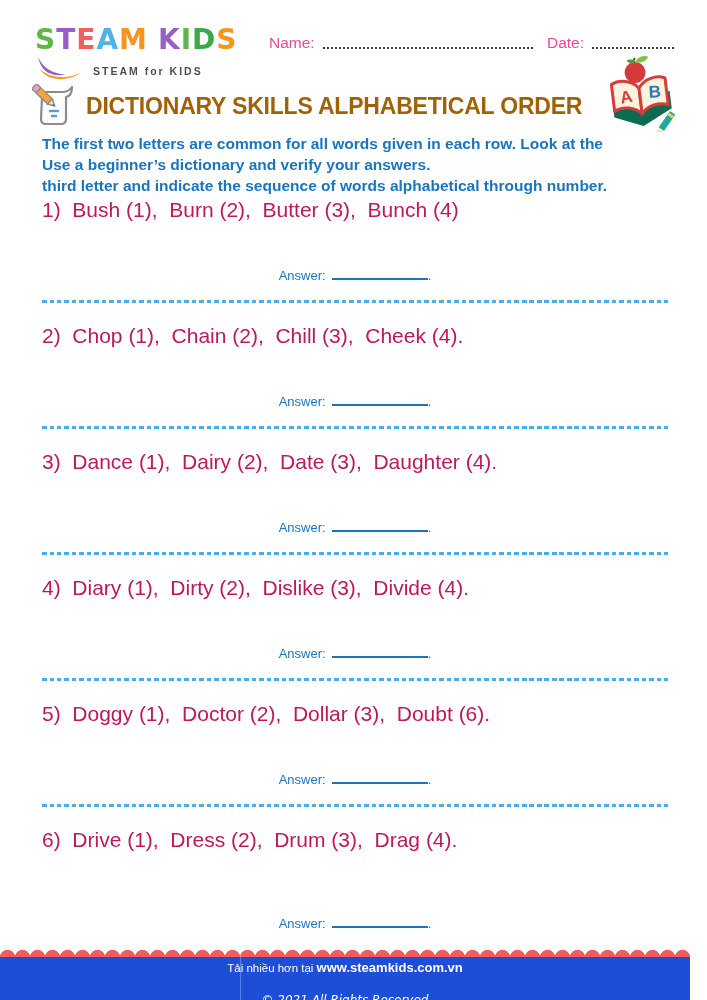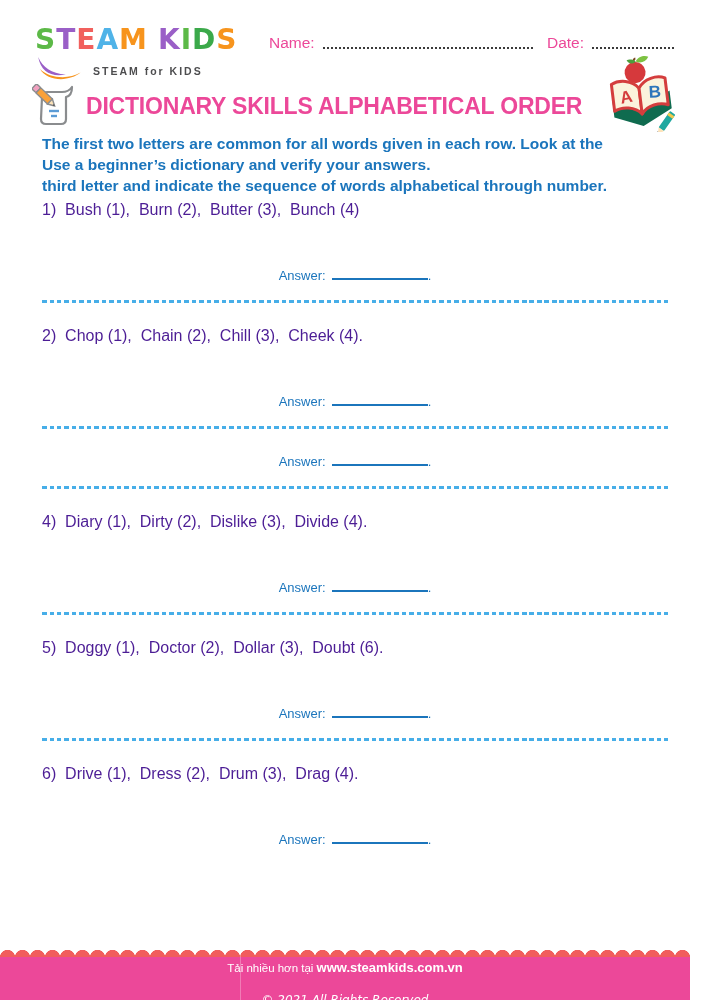--- a/index.html
+++ b/index.html
@@ -28,38 +28,38 @@
   .nd-label { padding-bottom:1px; }
   .dotline { flex:1 1 auto; border-bottom:2px dotted #3a3a3a; height:14px; margin:0 14px 4px 8px; }
   .dotline.short { flex:0 0 82px; margin-right:0; }
 
   
   .titlerow { position:absolute; top:84px; left:32px; right:30px; height:46px; }
   .pencil-paper { position:absolute; left:0; top:0; width:46px; height:46px; }
   .page-title {
     position:absolute; left:54px; top:9px;
     font-size:23px; font-weight:800; letter-spacing:-0.2px;
-    color:#ec4899; white-space:nowrap;text-align:center;
+    color:#a16207; white-space:nowrap;text-align:center;
   }
   .book-badge { position:absolute; right:2px; top:-28px; width:68px; height:76px; }
 
   
   .content { position:absolute; top:133px; left:42px; right:39px; }
   .instructions { color:#1b75bc; font-weight:700; font-size:15.5px; line-height:21px; margin-bottom:4px; }
-  .q { color:#4c1d95; font-size:16px; line-height:20px; white-space:pre-wrap; margin:0 0 46px 0; }
+  .q { color:#be185d; font-size:21px; line-height:20px; white-space:pre-wrap; margin:0 0 46px 0; }
   .a { color:#1b75bc; font-size:13px; line-height:20px; margin:0 0 14px 0;text-align:center; }
   .blank { display:inline-block; width:96px; border-bottom:2px solid #1b75bc; height:12px; margin-left:6px; }
   .sep {
     height:3px; margin:0 0 23px 0;
     background-image:repeating-linear-gradient(90deg,#47aee8 0 4.5px, transparent 4.5px 7.5px);
   }
-  .qa:last-child .q { margin-bottom:46px; }
+  .qa:last-child .q { margin-bottom:64px; }
 
   
-  .footer { position:absolute; left:0; right:17px; bottom:0; height:43px; background:#ec4899; }
+  .footer { position:absolute; left:0; right:17px; bottom:0; height:43px; background:#1d4ed8; }
   .scallops {
     position:absolute; left:0; right:0; bottom:43px; height:13px;
     background-image:radial-gradient(circle at 7.5px 13.5px, #f15d5d 7.3px, rgba(255,255,255,0) 7.9px);
     background-size:15px 13px; background-repeat:repeat-x;
   }
   .footer-divider { position:absolute; left:240px; top:-6px; bottom:0; width:1px; background:rgba(255,255,255,0.28); }
   .footer-inner { text-align:center; color:#ffffff; padding-top:3px; }
   .f-line1 { font-size:11.5px; }
   .f-url { font-weight:700; font-size:13px; }
   .f-line2 { font-size:12px; font-style:italic; margin-top:18px; font-family:"DejaVu Sans", sans-serif; }
@@ -134,20 +134,21 @@
     <div class="sep"></div>
   </div>
 
   <div class="qa">
     <p class="q">2)  Chop (1),  Chain (2),  Chill (3),  Cheek (4).</p>
     <p class="a"><span>Answer:</span><span class="blank"></span><span>.</span></p>
     <div class="sep"></div>
   </div>
 
   <div class="qa">
+    <p class="q">3)  Dance (1),  Dairy (2),  Date (3),  Daughter (4).</p>
     <p class="a"><span>Answer:</span><span class="blank"></span><span>.</span></p>
     <div class="sep"></div>
   </div>
 
   <div class="qa">
     <p class="q">4)  Diary (1),  Dirty (2),  Dislike (3),  Divide (4).</p>
     <p class="a"><span>Answer:</span><span class="blank"></span><span>.</span></p>
     <div class="sep"></div>
   </div>
 

